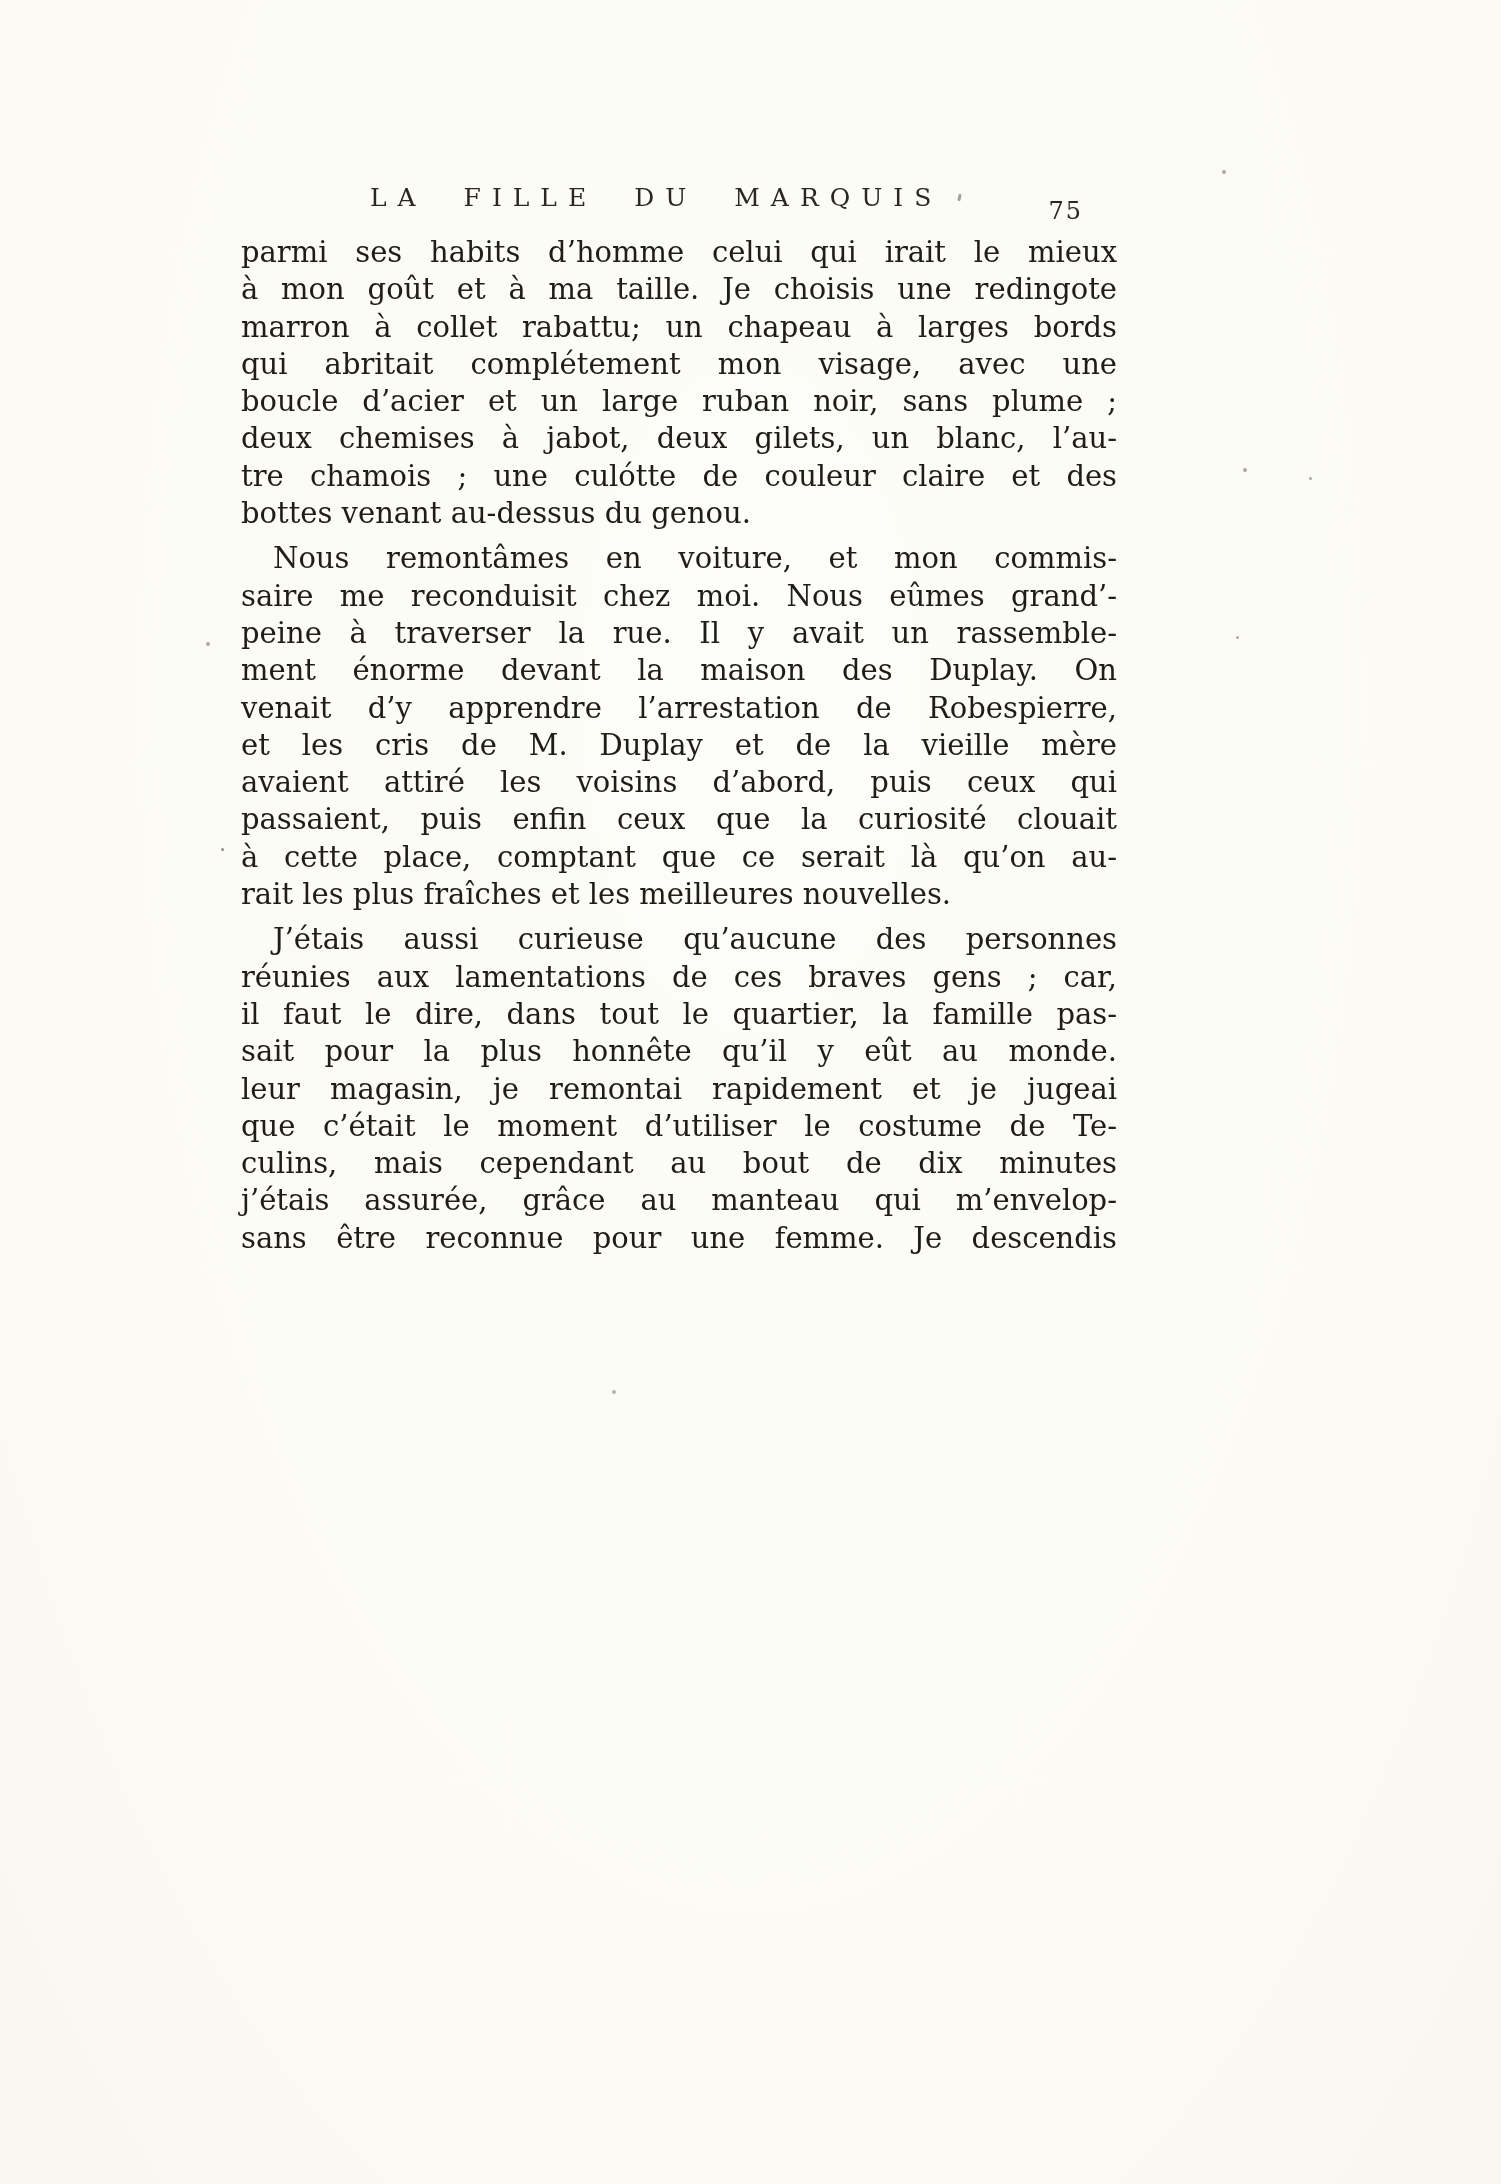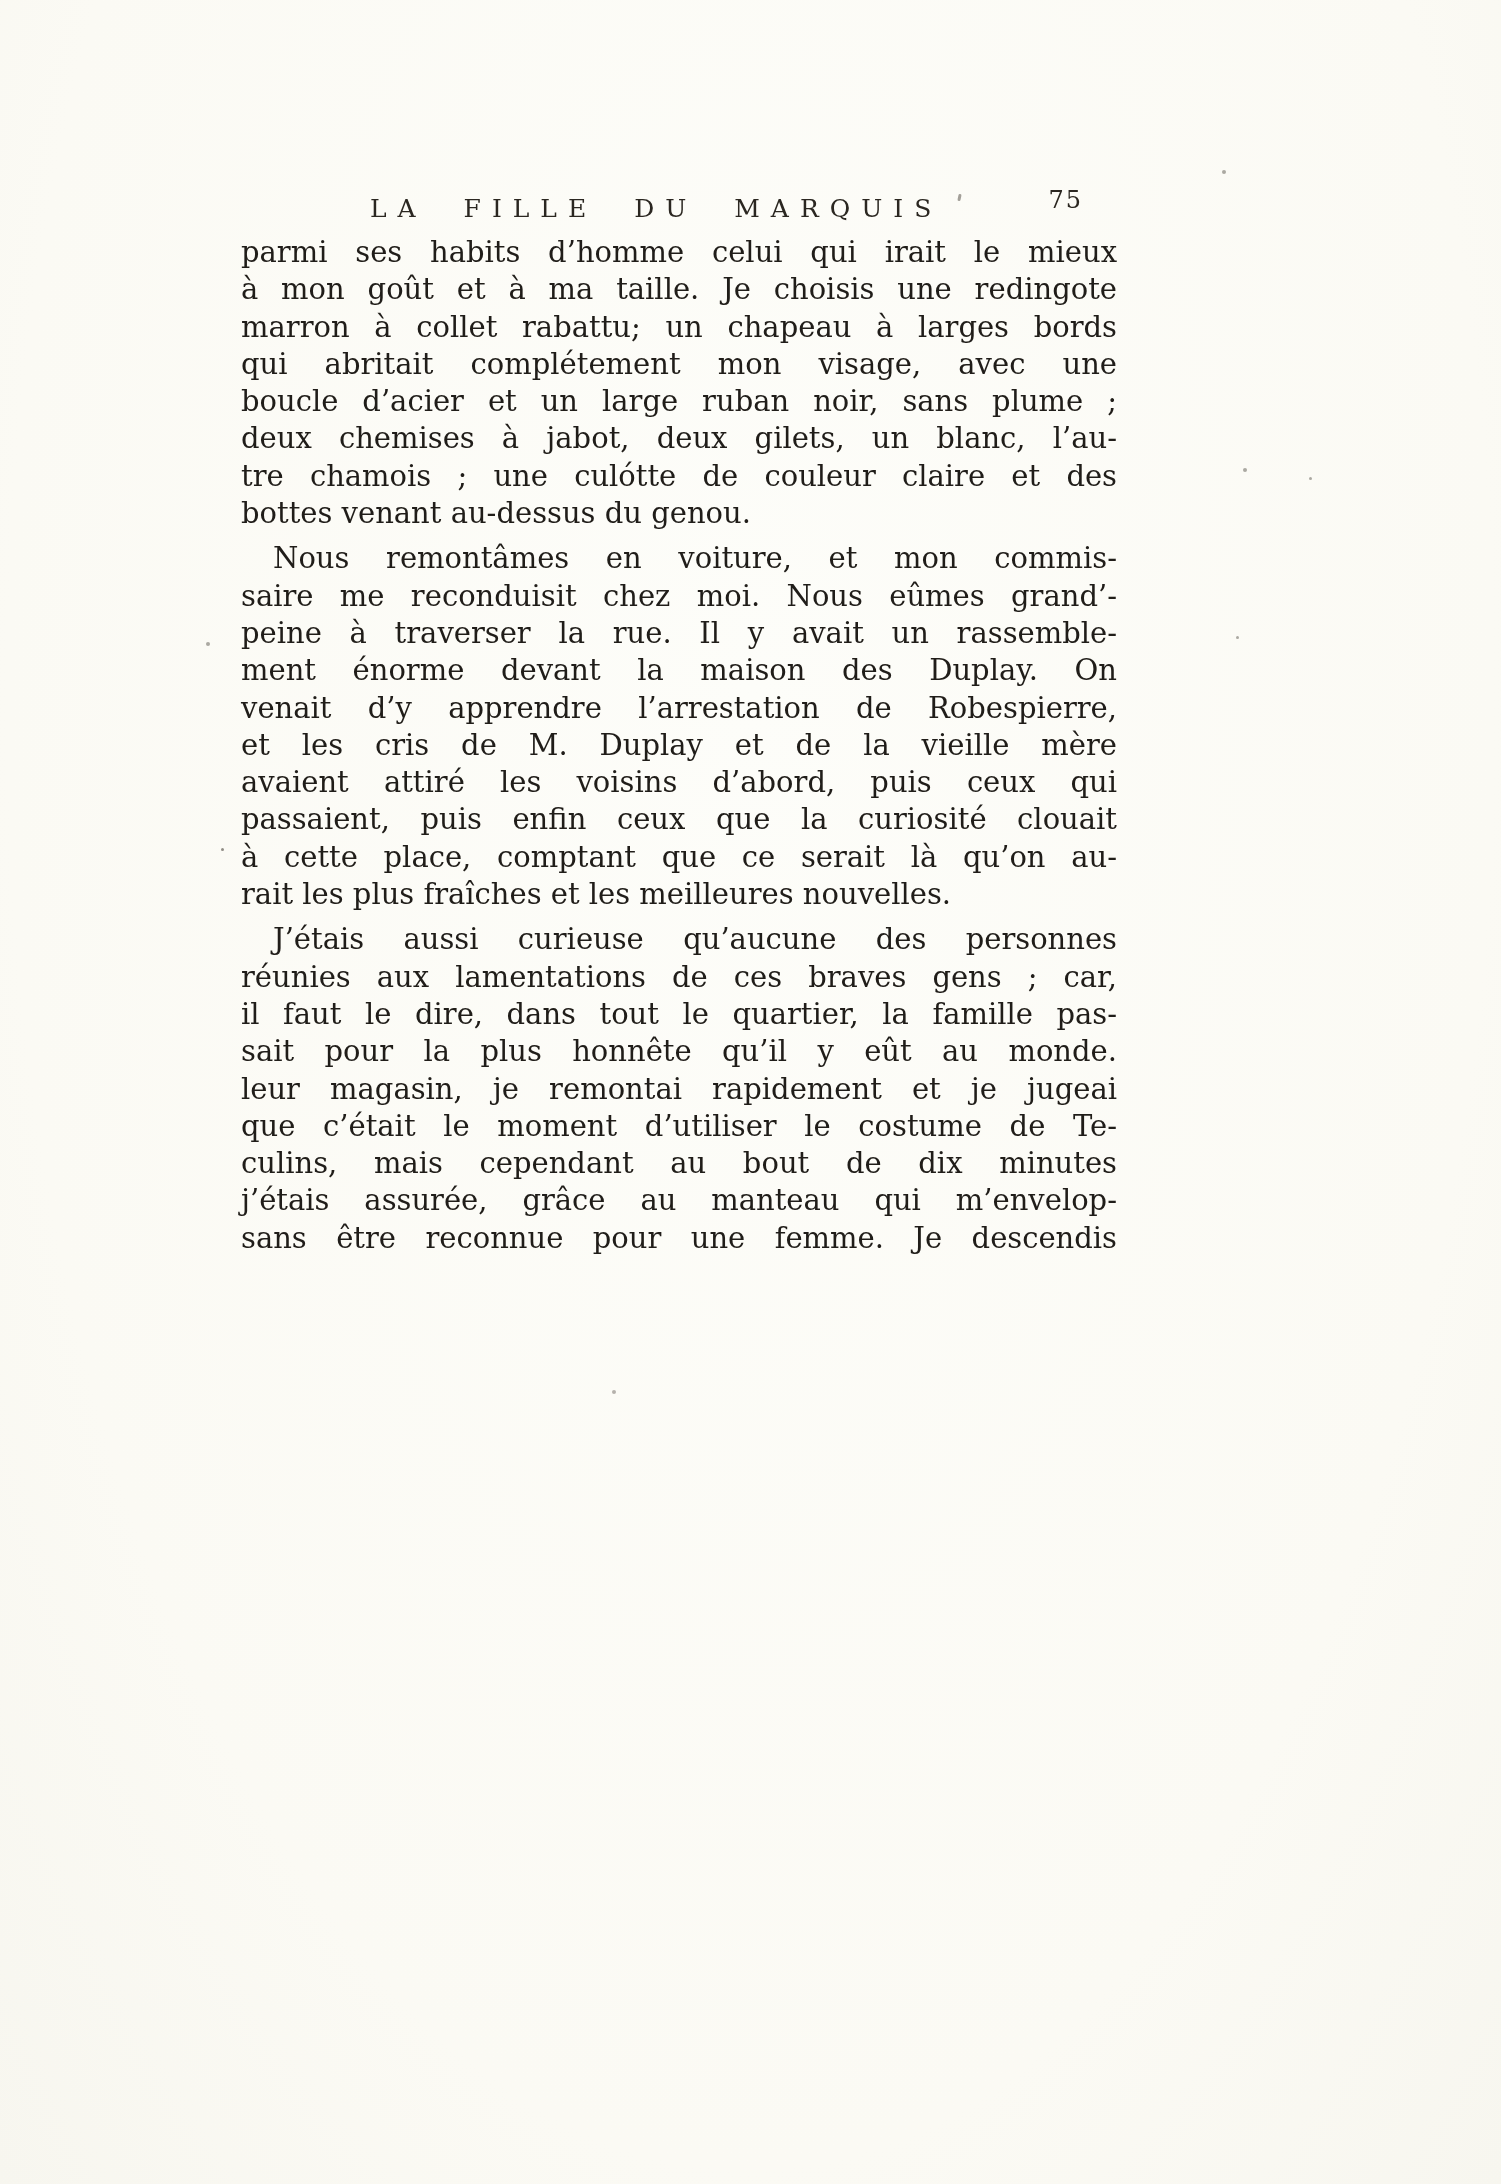--- a/index.html
+++ b/index.html
@@ -25,30 +25,30 @@
     top: 182px;
     left: 233px;
     width: 892px;
     height: 38px;
     font-size: 25px;
     color: #2b2721;
   }
   .running-title {
     position: absolute;
     left: 50%;
-    top: 12px;
+    top: 1px;
     transform: translateX(-54%);
     letter-spacing: 11px;
     word-spacing: 18px;
     white-space: nowrap;
   }
   .page-number {
     position: absolute;
     right: 42px;
-    top: 4px;
+    top: 15px;
     font-size: 24px;
     letter-spacing: 2px;
   }
 
   
   .text-block {
     position: absolute;
     top: 226px;
     left: 233px;
     width: 892px;

